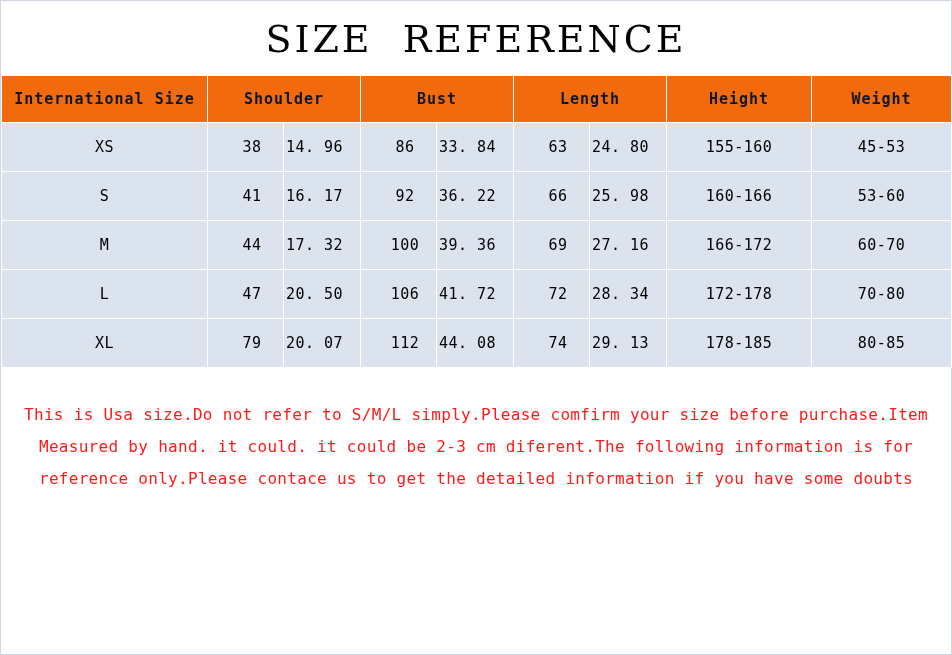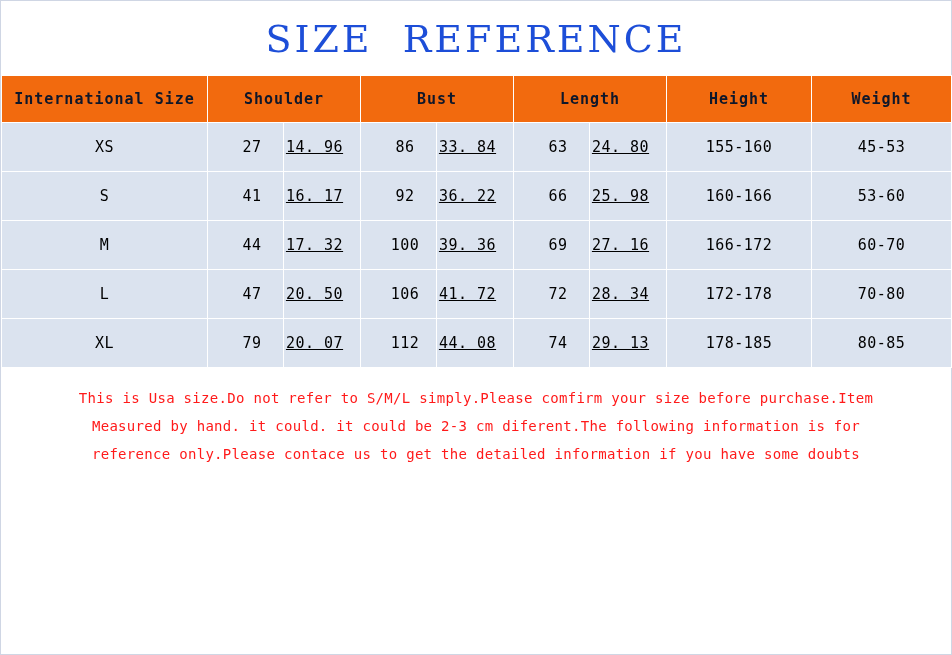--- a/index.html
+++ b/index.html
@@ -19,21 +19,21 @@
     height: 655px;
     box-sizing: border-box;
     border: 1px solid #cfd6e4;
     background: #ffffff;
   }
   .title {
     text-align: center;
     font-family: "DejaVu Serif", serif;
     font-size: 38px;
     letter-spacing: 3px;
-    color: #1d4ed8;
+    color: #000000;
     padding: 18px 0 14px 0;
     line-height: 1.1;
     white-space: pre;
   }
   table.size-table {
     width: 950px;
     border-collapse: collapse;
     table-layout: fixed;
     font-family: "DejaVu Sans Mono", monospace;
   }
@@ -66,30 +66,30 @@
     text-align: right;
     padding-right: 14px;
   }
   td.pair-left {
     text-align: left;
     padding-left: 14px;
   }
   td.pair-right {
     text-align: right;
     padding-right: 16px;
-    text-decoration: underline;
   }
   .notice {
     padding: 16px 18px 10px 18px;
     text-align: center;
     color: #ff1a1a;
     font-family: "DejaVu Sans Mono", monospace;
-    font-size: 14px;
+    font-size: 16px;
     line-height: 2.0;
     letter-spacing: 0.3px;
+    margin-top: 15px;
   }
   .notice-line {
     display: block;
   }
 </style>
 </head>
 <body>
 
 <div class="page">
 
@@ -114,21 +114,21 @@
         <th colspan="2">Bust</th>
         <th colspan="2">Length</th>
         <th>Height</th>
         <th>Weight</th>
       </tr>
     </thead>
     <tbody>
 
       <tr>
         <td>XS</td>
-        <td class="pair-left">27</td>
+        <td class="pair-left">38</td>
         <td class="pair-right">14. 96</td>
         <td class="pair-left">86</td>
         <td class="pair-right">33. 84</td>
         <td class="pair-left">63</td>
         <td class="pair-right">24. 80</td>
         <td>155-160</td>
         <td>45-53</td>
       </tr>
 
       <tr>

